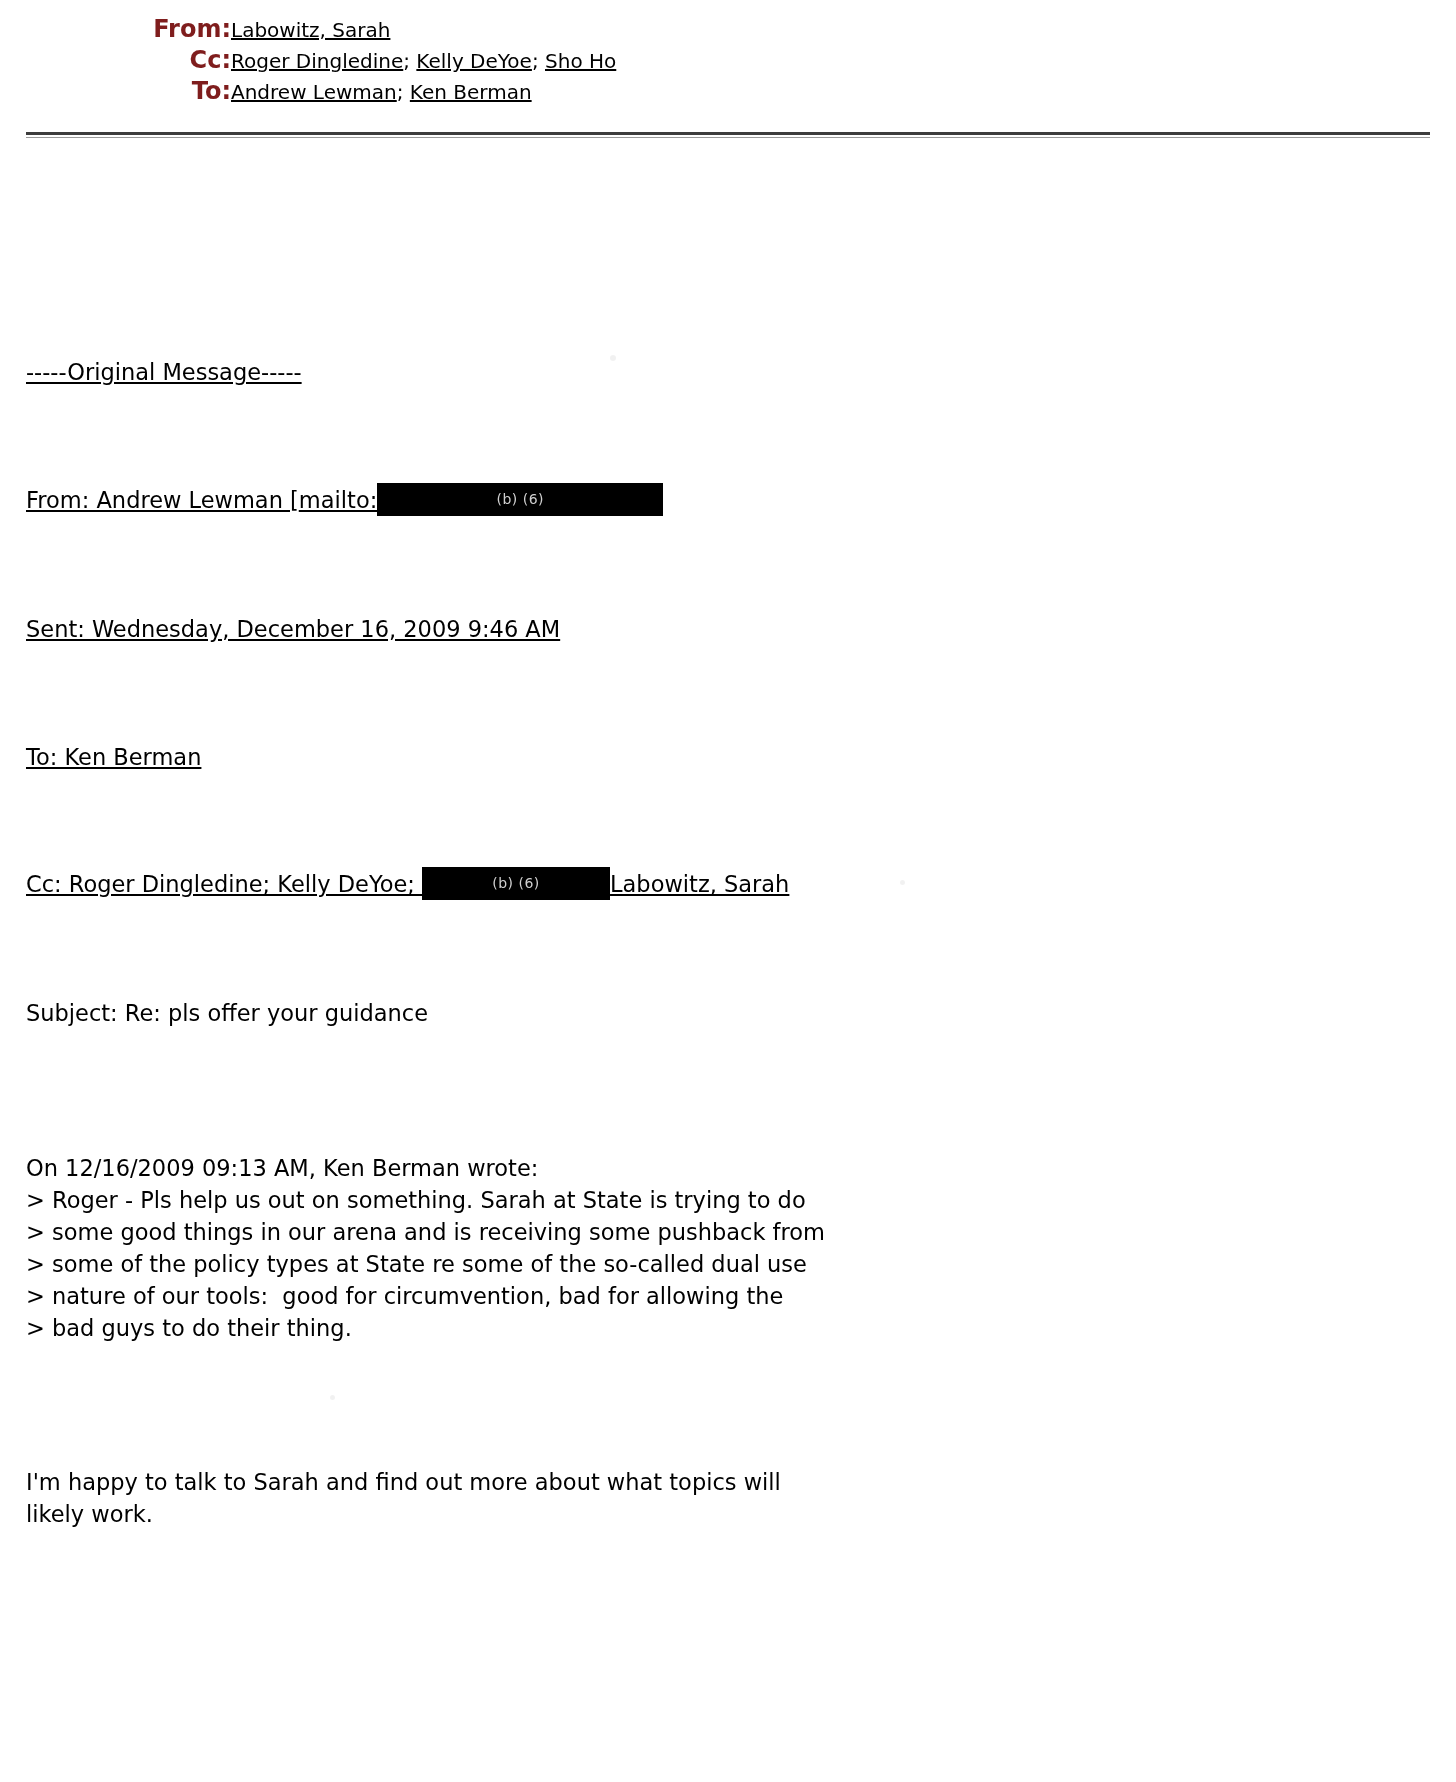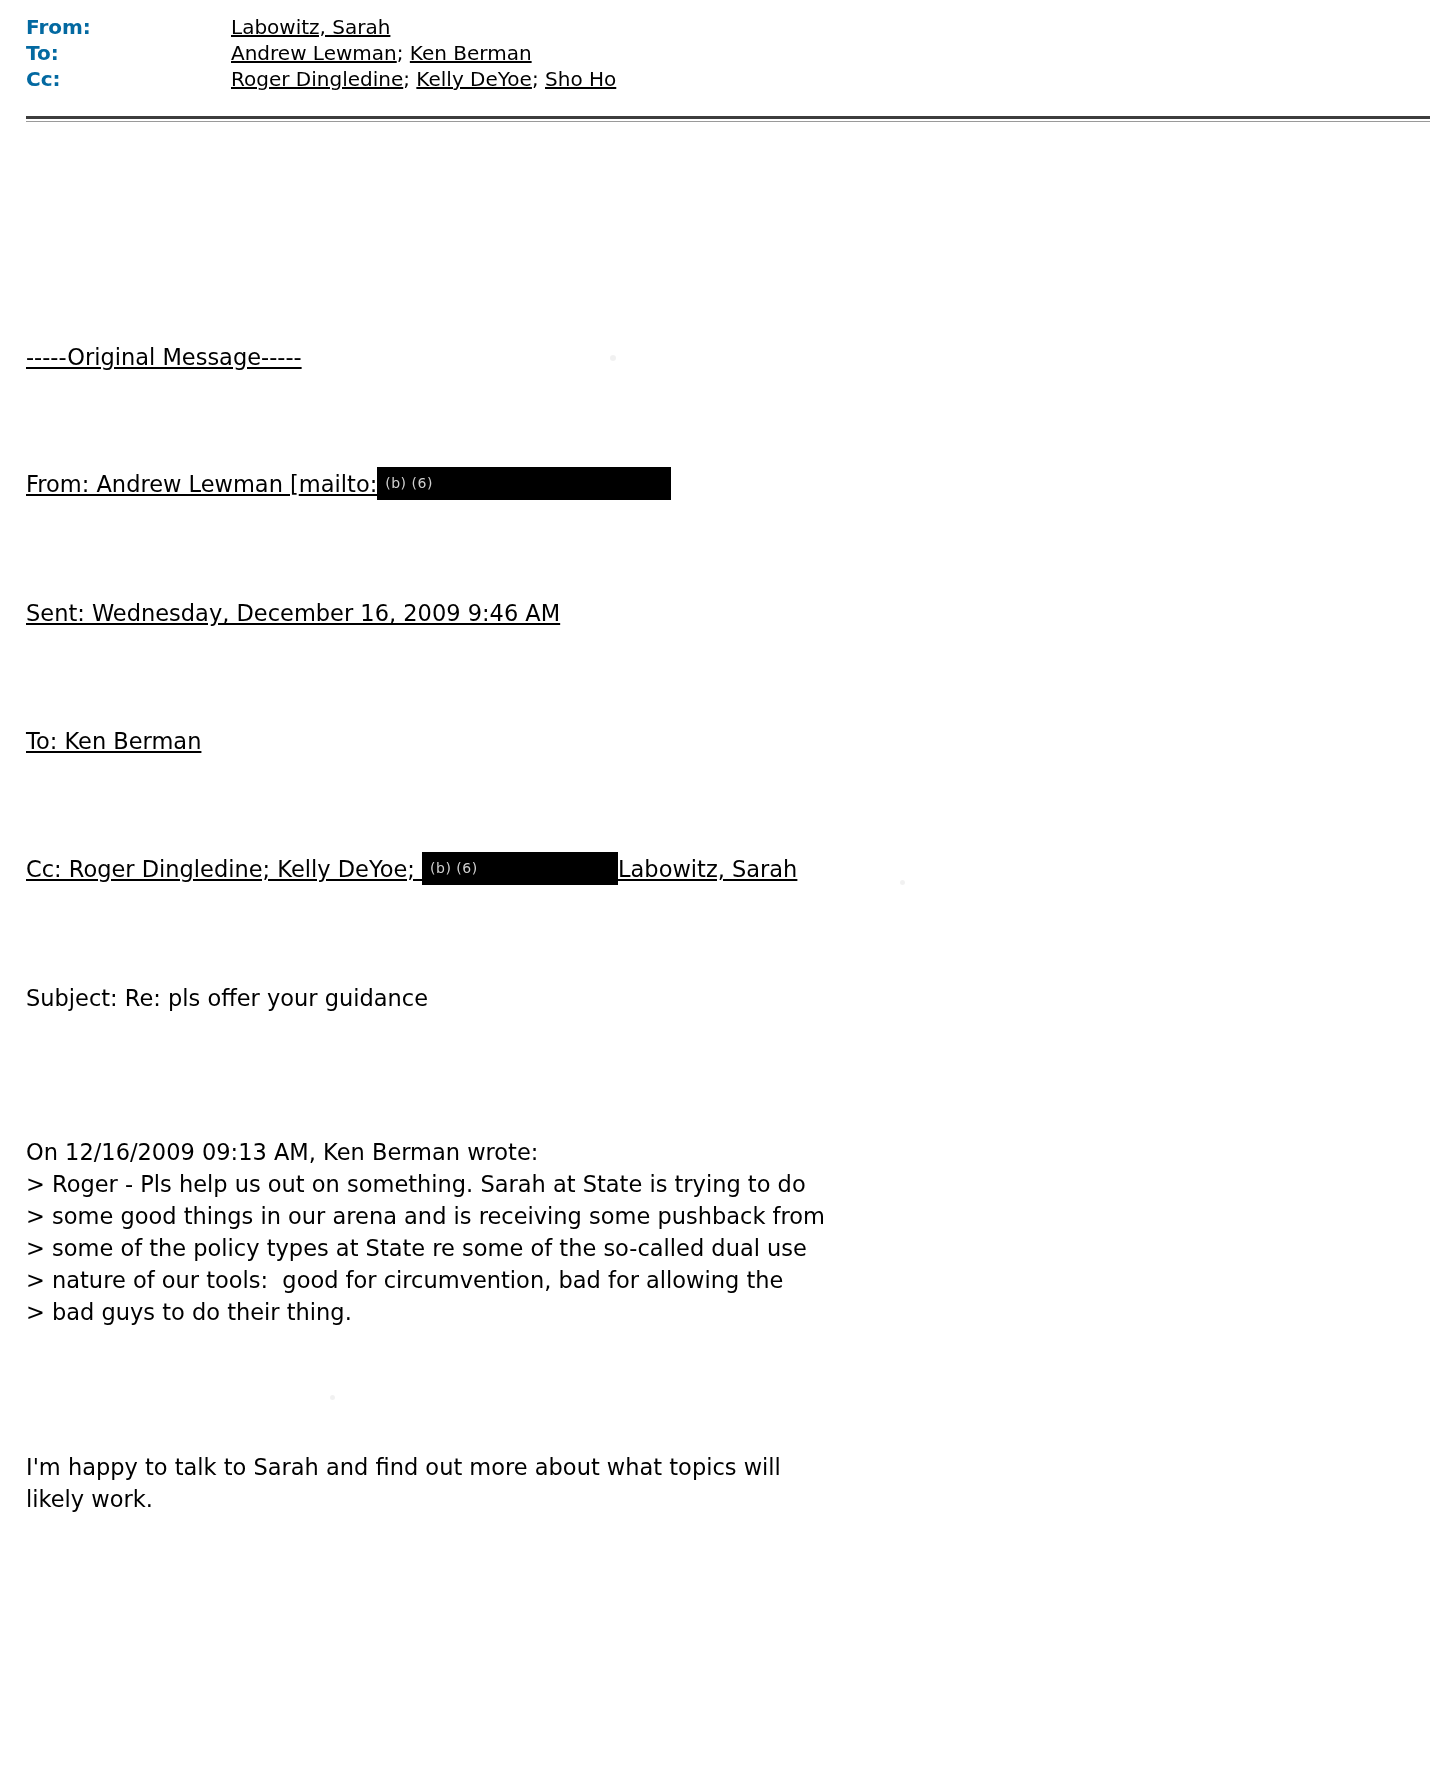--- a/index.html
+++ b/index.html
@@ -27,23 +27,24 @@
     padding: 14px 0 0 26px;
   }
   .hdr-row {
     display: flex;
     align-items: baseline;
     line-height: 1.30;
   }
   .hdr-label {
     width: 205px;
     flex: 0 0 205px;
-    font-size: 20px;
+    font-size: 24px;
     font-weight: bold;
-    color: #0369a1;
+    color: #7f1d1d;
+    text-align: right;
   }
   .hdr-value {
     font-size: 20px;
     color: #000;
     white-space: nowrap;
   }
   .lnk {
     color: #000;
     text-decoration: underline;
   }
@@ -80,25 +81,25 @@
     text-decoration: underline;
   }
 
   
   .redact {
     display: inline-block;
     background: #000;
     color: #d0d0d0;
     font-size: 14px;
     font-family: "DejaVu Sans", sans-serif;
-    text-align: left;
+    text-align: center;
     vertical-align: middle;
     letter-spacing: 0.5px;
     line-height: 1;
-    padding: 9px 0 10px 8px;
+    padding: 9px 0 10px 0;
     position: relative;
     top: -2px;
   }
   .redact-1 { width: 286px; }
   .redact-2 { width: 188px; }
 
   
   .scan-noise {
     position: absolute;
     pointer-events: none;
@@ -113,27 +114,27 @@
 <div class="page">
 
   <div class="header">
 
     <div class="hdr-row">
       <div class="hdr-label">From:</div>
       <div class="hdr-value"><span class="lnk">Labowitz, Sarah</span></div>
     </div>
 
     <div class="hdr-row">
-      <div class="hdr-label">To:</div>
-      <div class="hdr-value"><span class="lnk">Andrew Lewman</span><span class="sep">; </span><span class="lnk">Ken Berman</span></div>
+      <div class="hdr-label">Cc:</div>
+      <div class="hdr-value"><span class="lnk">Roger Dingledine</span><span class="sep">; </span><span class="lnk">Kelly DeYoe</span><span class="sep">; </span><span class="lnk">Sho Ho</span></div>
     </div>
 
     <div class="hdr-row">
-      <div class="hdr-label">Cc:</div>
-      <div class="hdr-value"><span class="lnk">Roger Dingledine</span><span class="sep">; </span><span class="lnk">Kelly DeYoe</span><span class="sep">; </span><span class="lnk">Sho Ho</span></div>
+      <div class="hdr-label">To:</div>
+      <div class="hdr-value"><span class="lnk">Andrew Lewman</span><span class="sep">; </span><span class="lnk">Ken Berman</span></div>
     </div>
 
 
 
   </div>
 
   <div class="rule"></div>
   <div class="rule-thin"></div>
 
   <div class="body">

